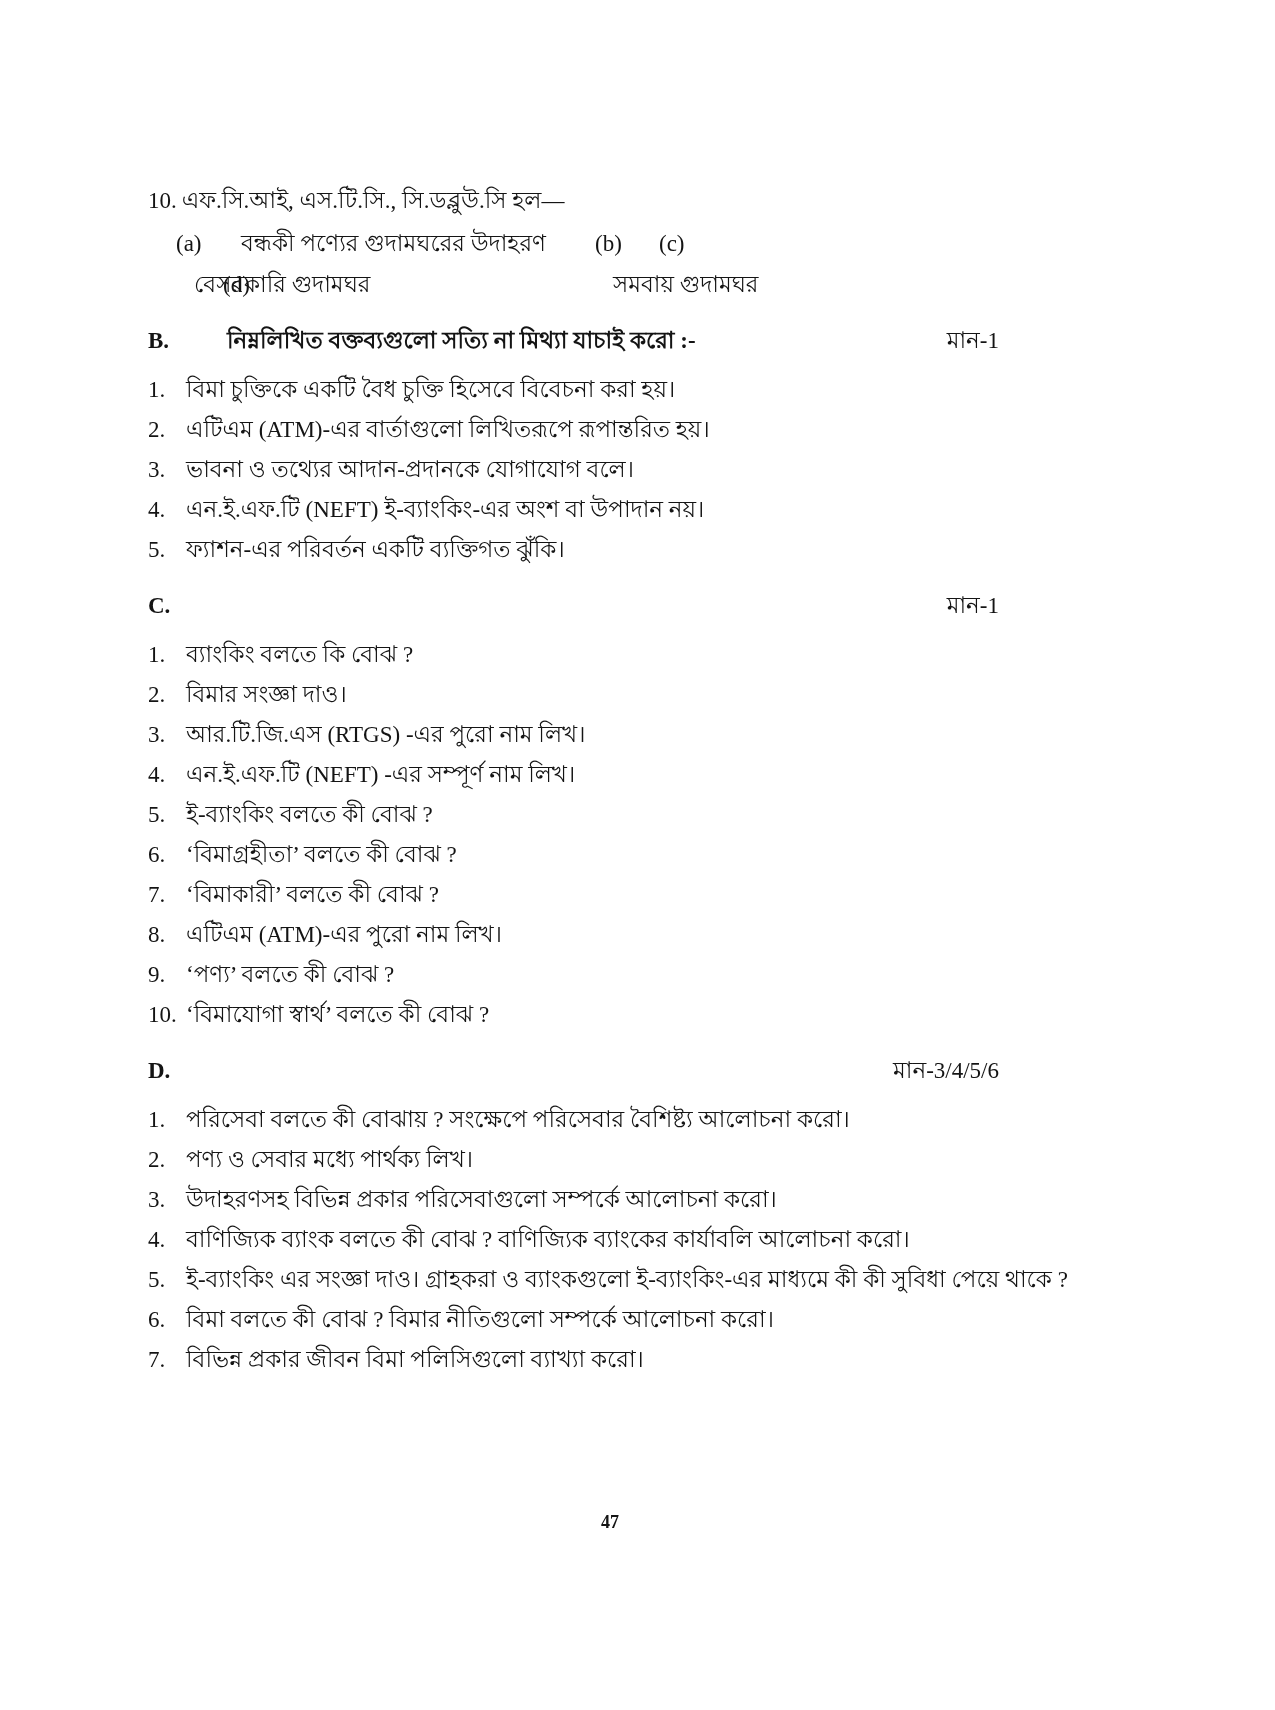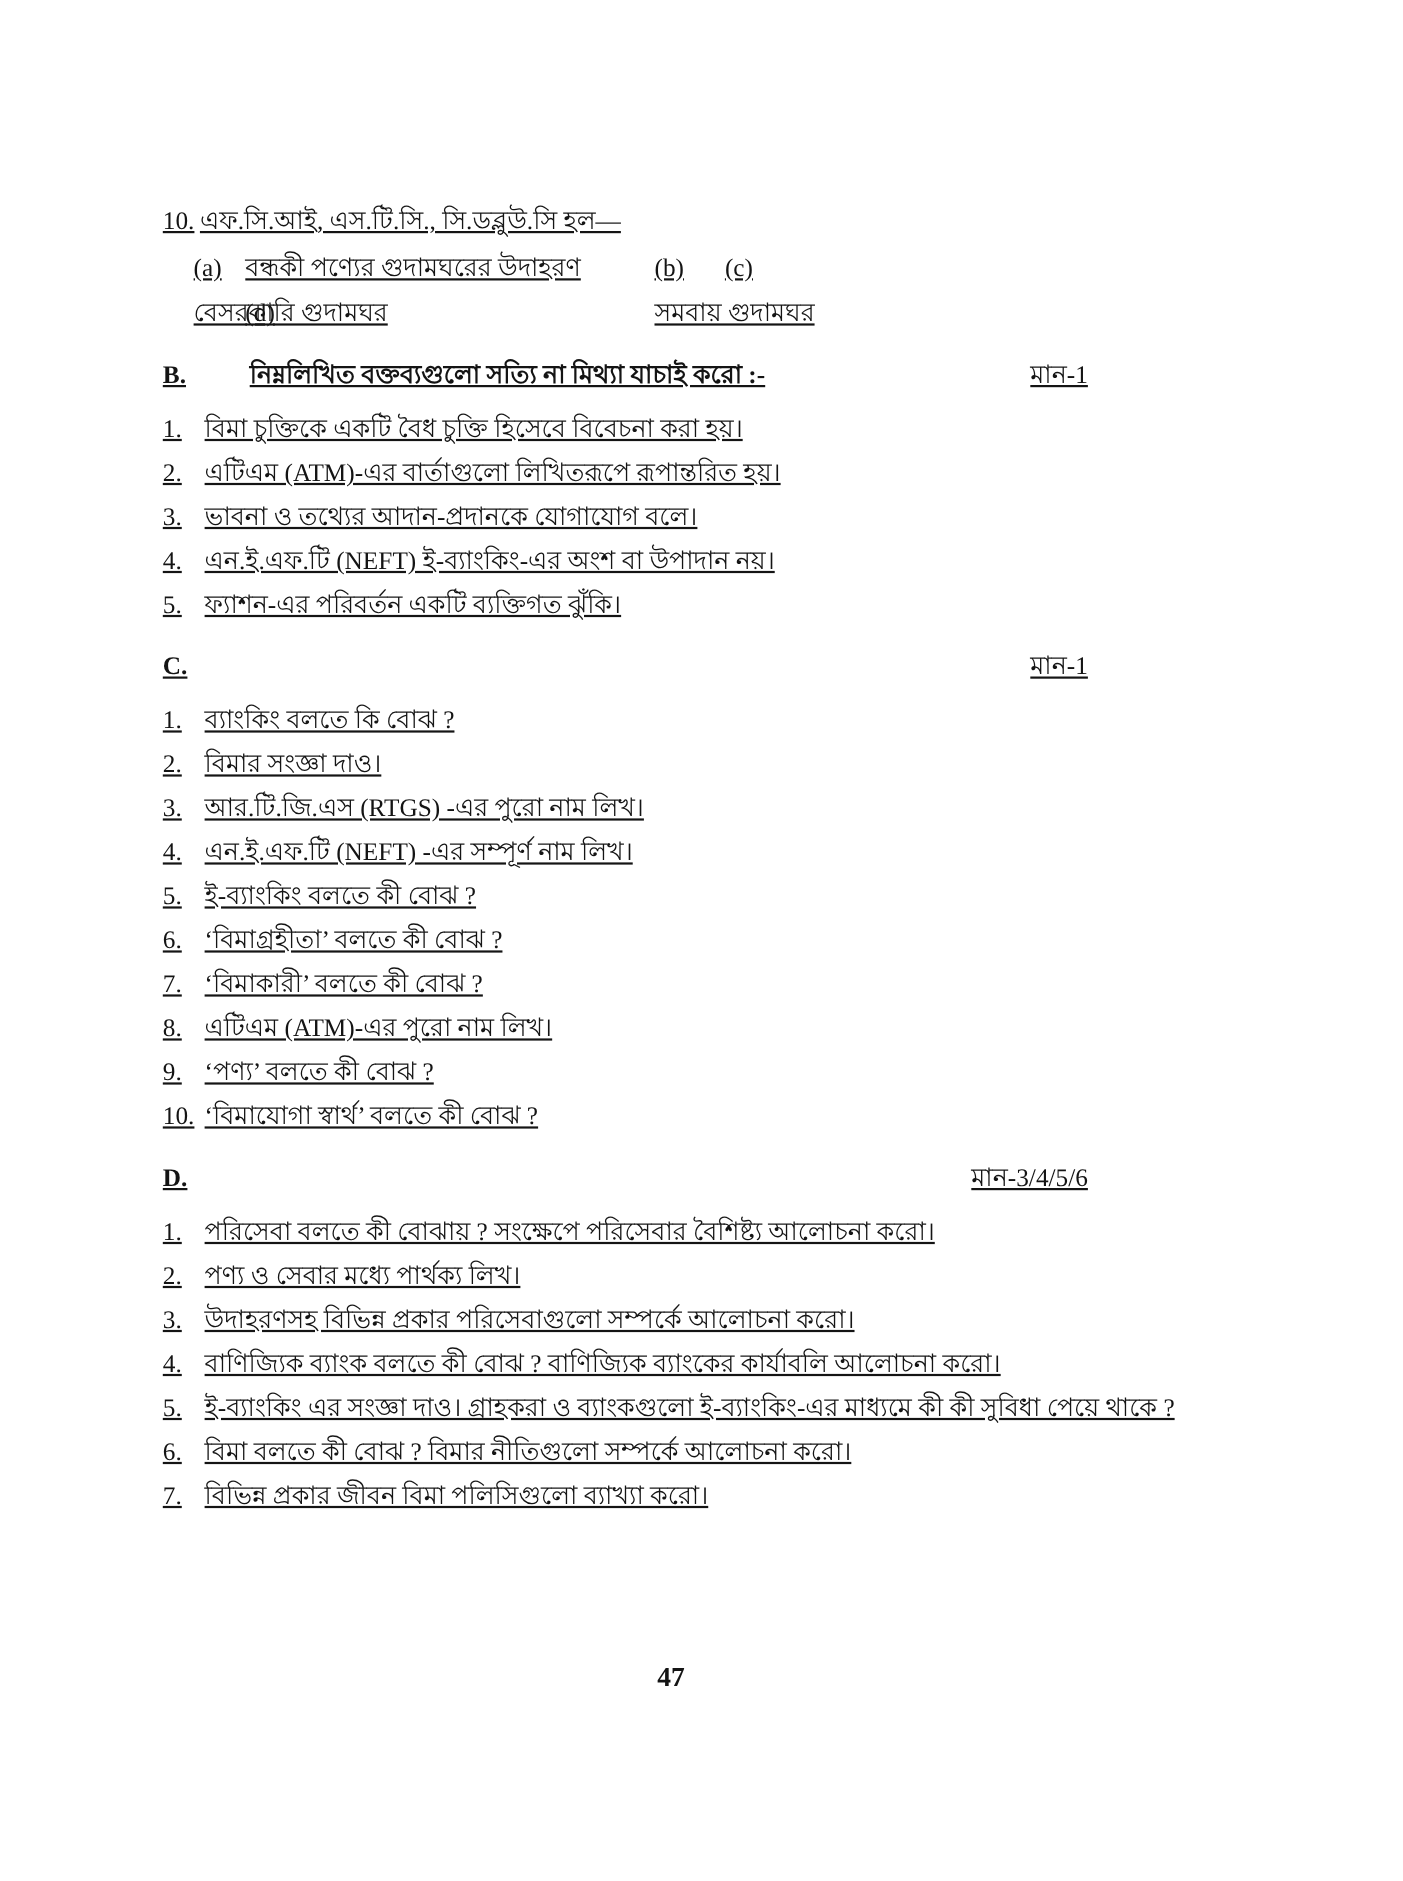--- a/index.html
+++ b/index.html
@@ -16,42 +16,41 @@
     color: #141414;
     font-family: "Liberation Serif", "DejaVu Serif", serif;
     font-size: 23px;
     overflow: hidden;
     box-sizing: border-box;
   }
   .content {
     position: absolute;
     top: 186px;
     left: 148px;
-    right: 56px;
-    text-decoration: underline;
+    right: 46px;
   }
   
   .mcq-line {
     display: flex;
     align-items: baseline;
     line-height: 30px;
   }
   .mcq-no {
     flex: 0 0 auto;
     padding-right: 5px;
   }
   .mcq-options {
     display: grid;
     grid-template-columns: 47px 372px 64px auto;
     row-gap: 13px;
     margin: 14px 0 0 28px;
     line-height: 28px;
   }
   .opt-letter { white-space: nowrap; }
-  .opt-text   { white-space: nowrap; }
+  .opt-text   { white-space: nowrap; margin-left: 18px; }
   
   .section-head {
     display: flex;
     align-items: baseline;
     font-weight: bold;
     line-height: 30px;
     margin-top: 27px;
     margin-bottom: 20px;
   }
   .sec-label {
@@ -82,21 +81,21 @@
   }
   .sec-items { margin-bottom: 6px; }
   
   .page-number {
     position: absolute;
     top: 1512px;
     left: 0;
     width: 1220px;
     text-align: center;
     font-weight: bold;
-    font-size: 25px;
+    font-size: 18px;
   }
 </style>
 </head>
 <body>
 
 <div class="page">
   <div class="content">
 
     <div class="mcq-line">
       <span class="mcq-no">10.</span>

